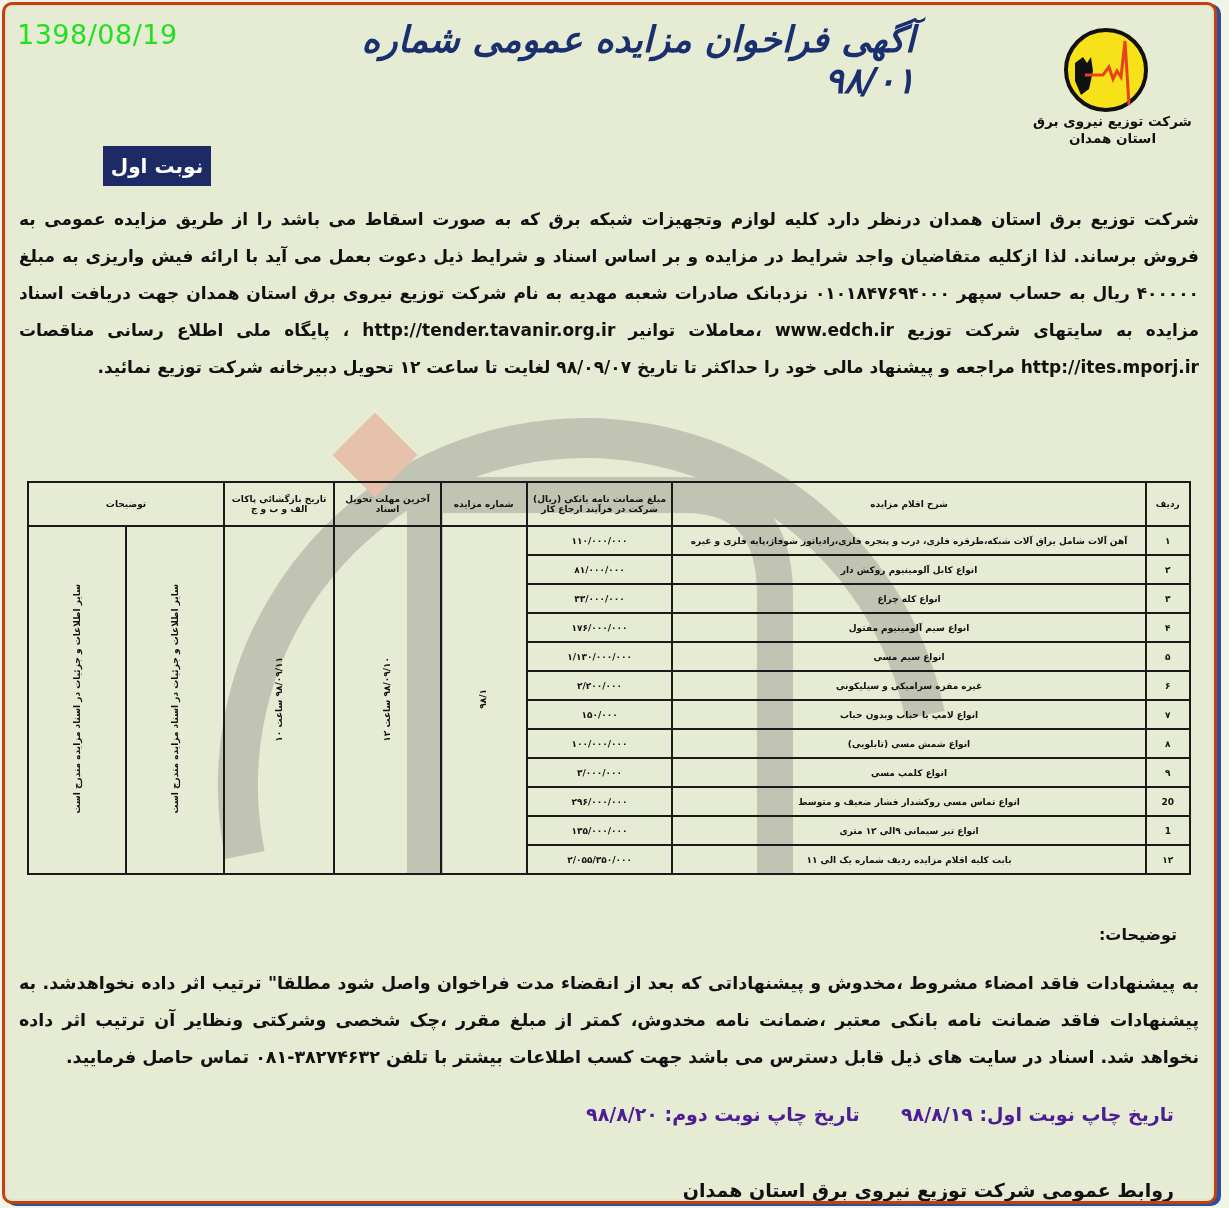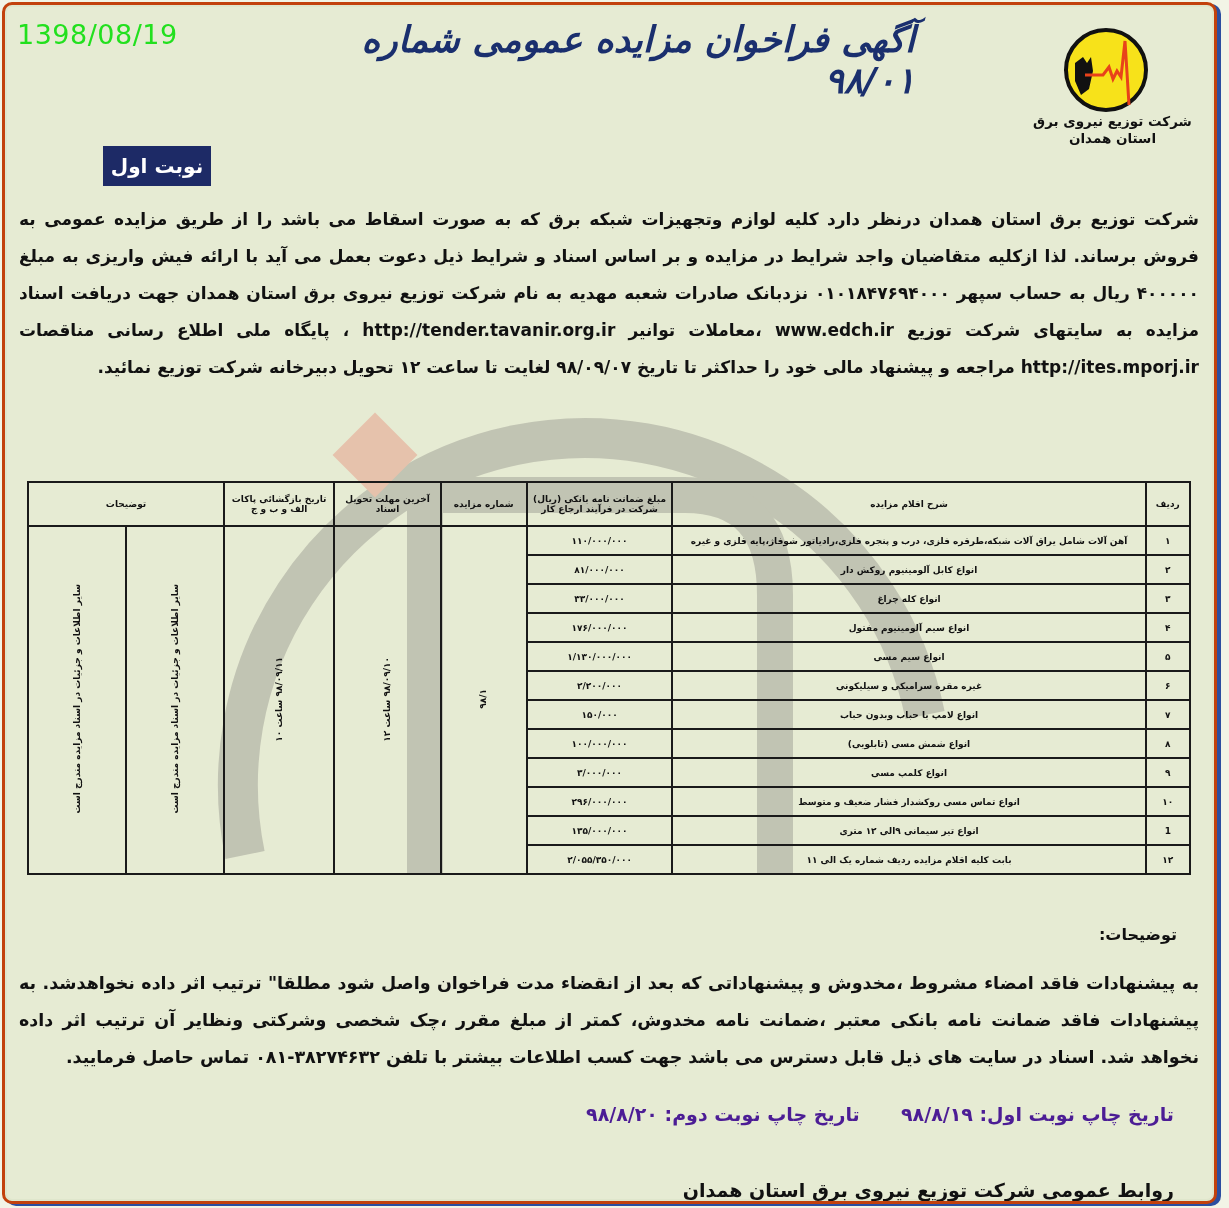--- a/index.html
+++ b/index.html
@@ -170,21 +170,21 @@
           <td>۸</td>
           <td>انواع شمش مسی (تابلویی)</td>
           <td>۱۰۰/۰۰۰/۰۰۰</td>
         </tr>
       <tr>
           <td>۹</td>
           <td>انواع کلمپ مسی</td>
           <td>۳/۰۰۰/۰۰۰</td>
         </tr>
       <tr>
-          <td>۱۰</td>
+          <td>20</td>
           <td>انواع تماس مسی روکشدار فشار ضعیف و متوسط</td>
           <td>۲۹۶/۰۰۰/۰۰۰</td>
         </tr>
       <tr>
           <td>1</td>
           <td>انواع تیر سیمانی ۹الی ۱۲ متری</td>
           <td>۱۳۵/۰۰۰/۰۰۰</td>
         </tr>
       <tr>
           <td>۱۲</td>

